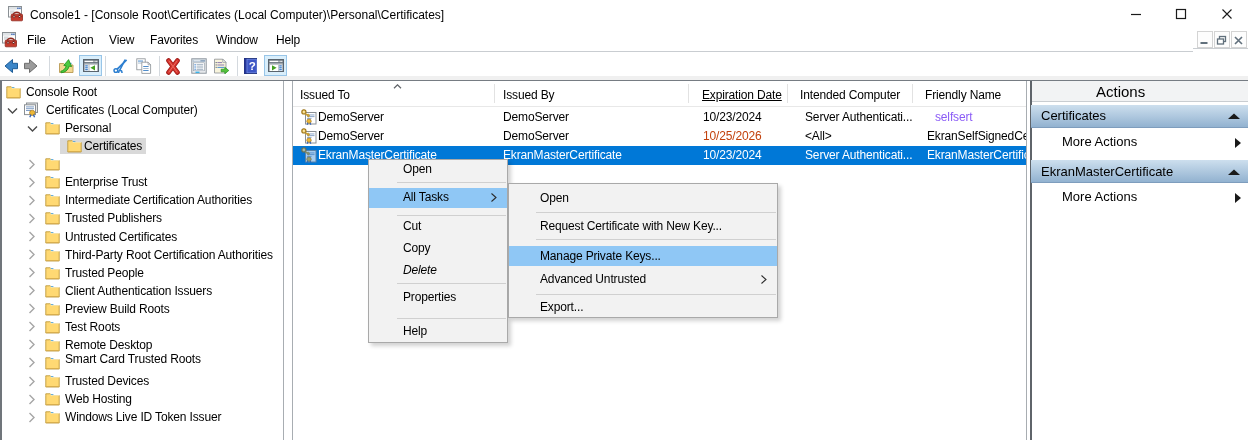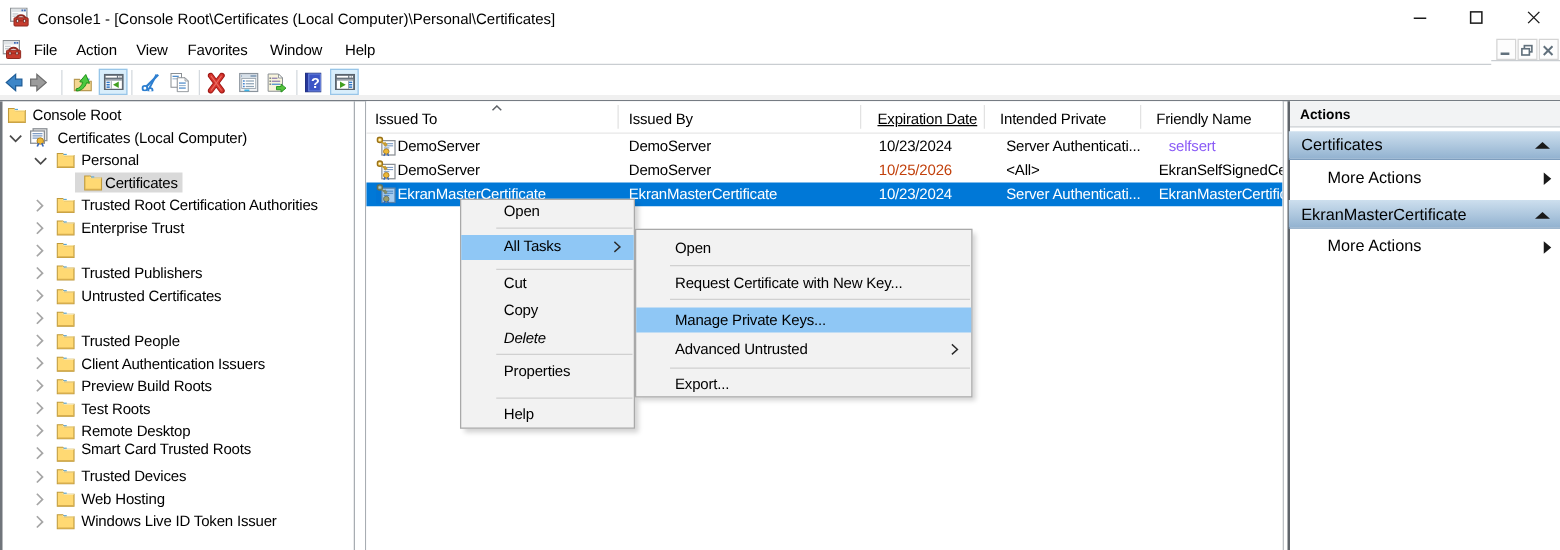--- a/index.html
+++ b/index.html
@@ -262,21 +262,20 @@
       </svg>
     </div>
 <div class="ab" style="left:43px;top:75.2px;">
       <svg width="16" height="16" viewBox="0 0 16 16" style="">
         <path d="M0.8 4.2 V2.8 h4.4 l1.3 1.7 H14.2 V14 H0.8 z" fill="#ffd973" stroke="#bf9a3c" stroke-width="0.9"></path>
         <path d="M5.1 3.3 l0.9 1.2 H14" fill="none" stroke="#fff0bb" stroke-width="0.8"></path>
         <rect x="5.9" y="3.1" width="2.5" height="0.9" fill="#58a6d8"></rect>
         <path d="M1.2 13.5 h12.6" stroke="#d8ae4e" stroke-width="1"></path>
       </svg>
     </div>
-<div class="tx" style="left:63px;top:83.2px;">Trusted Root Certification Authorities</div>
 <div class="ab" style="left:26px;top:95.8px;">
       <svg width="8" height="11" viewBox="0 0 8 11" style="">
         <path d="M1.5 1 L6 5.5 L1.5 10" fill="none" stroke="#a6a6a6" stroke-width="1.4"></path>
       </svg>
     </div>
 <div class="ab" style="left:43px;top:93.3px;">
       <svg width="16" height="16" viewBox="0 0 16 16" style="">
         <path d="M0.8 4.2 V2.8 h4.4 l1.3 1.7 H14.2 V14 H0.8 z" fill="#ffd973" stroke="#bf9a3c" stroke-width="0.9"></path>
         <path d="M5.1 3.3 l0.9 1.2 H14" fill="none" stroke="#fff0bb" stroke-width="0.8"></path>
         <rect x="5.9" y="3.1" width="2.5" height="0.9" fill="#58a6d8"></rect>
@@ -290,20 +289,21 @@
       </svg>
     </div>
 <div class="ab" style="left:43px;top:111.4px;">
       <svg width="16" height="16" viewBox="0 0 16 16" style="">
         <path d="M0.8 4.2 V2.8 h4.4 l1.3 1.7 H14.2 V14 H0.8 z" fill="#ffd973" stroke="#bf9a3c" stroke-width="0.9"></path>
         <path d="M5.1 3.3 l0.9 1.2 H14" fill="none" stroke="#fff0bb" stroke-width="0.8"></path>
         <rect x="5.9" y="3.1" width="2.5" height="0.9" fill="#58a6d8"></rect>
         <path d="M1.2 13.5 h12.6" stroke="#d8ae4e" stroke-width="1"></path>
       </svg>
     </div>
+<div class="tx" style="left:63px;top:119.4px;">Intermediate Certification Authorities</div>
 <div class="ab" style="left:26px;top:131.9px;">
       <svg width="8" height="11" viewBox="0 0 8 11" style="">
         <path d="M1.5 1 L6 5.5 L1.5 10" fill="none" stroke="#a6a6a6" stroke-width="1.4"></path>
       </svg>
     </div>
 <div class="ab" style="left:43px;top:129.4px;">
       <svg width="16" height="16" viewBox="0 0 16 16" style="">
         <path d="M0.8 4.2 V2.8 h4.4 l1.3 1.7 H14.2 V14 H0.8 z" fill="#ffd973" stroke="#bf9a3c" stroke-width="0.9"></path>
         <path d="M5.1 3.3 l0.9 1.2 H14" fill="none" stroke="#fff0bb" stroke-width="0.8"></path>
         <rect x="5.9" y="3.1" width="2.5" height="0.9" fill="#58a6d8"></rect>
@@ -331,20 +331,21 @@
       </svg>
     </div>
 <div class="ab" style="left:43px;top:165.5px;">
       <svg width="16" height="16" viewBox="0 0 16 16" style="">
         <path d="M0.8 4.2 V2.8 h4.4 l1.3 1.7 H14.2 V14 H0.8 z" fill="#ffd973" stroke="#bf9a3c" stroke-width="0.9"></path>
         <path d="M5.1 3.3 l0.9 1.2 H14" fill="none" stroke="#fff0bb" stroke-width="0.8"></path>
         <rect x="5.9" y="3.1" width="2.5" height="0.9" fill="#58a6d8"></rect>
         <path d="M1.2 13.5 h12.6" stroke="#d8ae4e" stroke-width="1"></path>
       </svg>
     </div>
+<div class="tx" style="left:63px;top:173.5px;">Third-Party Root Certification Authorities</div>
 <div class="ab" style="left:26px;top:186.1px;">
       <svg width="8" height="11" viewBox="0 0 8 11" style="">
         <path d="M1.5 1 L6 5.5 L1.5 10" fill="none" stroke="#a6a6a6" stroke-width="1.4"></path>
       </svg>
     </div>
 <div class="ab" style="left:43px;top:183.6px;">
       <svg width="16" height="16" viewBox="0 0 16 16" style="">
         <path d="M0.8 4.2 V2.8 h4.4 l1.3 1.7 H14.2 V14 H0.8 z" fill="#ffd973" stroke="#bf9a3c" stroke-width="0.9"></path>
         <path d="M5.1 3.3 l0.9 1.2 H14" fill="none" stroke="#fff0bb" stroke-width="0.8"></path>
         <rect x="5.9" y="3.1" width="2.5" height="0.9" fill="#58a6d8"></rect>
@@ -462,21 +463,21 @@
         <rect x="5.9" y="3.1" width="2.5" height="0.9" fill="#58a6d8"></rect>
         <path d="M1.2 13.5 h12.6" stroke="#d8ae4e" stroke-width="1"></path>
       </svg>
     </div>
 <div class="tx" style="left:63px;top:336.1px;">Windows Live ID Token Issuer</div>
 </div>
 <div class="ab" style="left:293px;top:81px;width:733px;height:359px;overflow:hidden;background:#fff;">
 <div class="tx" style="left:7px;top:14px;">Issued To</div>
 <div class="tx" style="left:210px;top:14px;">Issued By</div>
 <div class="tx" style="left:409px;top:14px;text-decoration:underline;">Expiration Date</div>
-<div class="tx" style="left:507px;top:14px;">Intended Private</div>
+<div class="tx" style="left:507px;top:14px;">Intended Computer</div>
 <div class="tx" style="left:632px;top:14px;">Friendly Name</div>
 <div class="ab" style="left:100px;top:3px;">
       <svg width="9" height="5" viewBox="0 0 9 5" style="">
         <path d="M1 4.2 L4.5 0.8 L8 4.2" fill="none" stroke="#5f6368" stroke-width="1.2"></path>
       </svg>
     </div>
 <div class="ab" style="left:201px;top:3px;width:1px;height:19px;background:#e2e2e2;"></div>
 <div class="ab" style="left:395px;top:3px;width:1px;height:19px;background:#e2e2e2;"></div>
 <div class="ab" style="left:494px;top:3px;width:1px;height:19px;background:#e2e2e2;"></div>
 <div class="ab" style="left:619px;top:3px;width:1px;height:19px;background:#e2e2e2;"></div>
@@ -566,21 +567,21 @@
 <div class="ab" style="left:760px;top:273.5px;z-index:12;">
     <svg width="8" height="11" viewBox="0 0 8 11" style="">
       <path d="M1.5 1.5 L6 5.5 L1.5 9.5" fill="none" stroke="#2b2b2b" stroke-width="1.1"></path>
     </svg>
   </div>
 <div class="msep" style="left:536px;top:211.5px;width:240px;z-index:12;"></div>
 <div class="msep" style="left:536px;top:239px;width:240px;z-index:12;"></div>
 <div class="msep" style="left:536px;top:293.5px;width:240px;z-index:12;"></div>
 <div class="ab" style="left:1032px;top:81px;width:216px;height:359px;background:#fff;"></div>
 <div class="ab" style="left:1032px;top:81px;width:216px;height:20px;background:#f2f3f4;"></div>
-<div class="tx" style="left:1040px;top:91.5px;font-weight:bold;font-size:11px;letter-spacing:0;">Actions</div>
+<div class="tx" style="left:1096px;top:91.5px;font-weight:normal;font-size:15px;letter-spacing:0;">Actions</div>
 <div class="ab" style="left:1032px;top:101px;width:216px;height:1px;background:#c9cdd1;"></div>
 <div class="band" style="top:104.5px;height:23px;"></div>
 <div class="tx" style="left:1041px;top:116px;font-size:13px;letter-spacing:0;">Certificates</div>
 <div class="ab" style="left:1227px;top:113px;">
     <svg width="14" height="7" viewBox="0 0 14 7" style="">
       <path d="M1 6 L7 0.5 L13 6 z" fill="#1a1a1a"></path>
     </svg>
   </div>
 <div class="tx" style="left:1062px;top:142px;font-size:13px;letter-spacing:0;">More Actions</div>
 <div class="ab" style="left:1234px;top:137px;">

